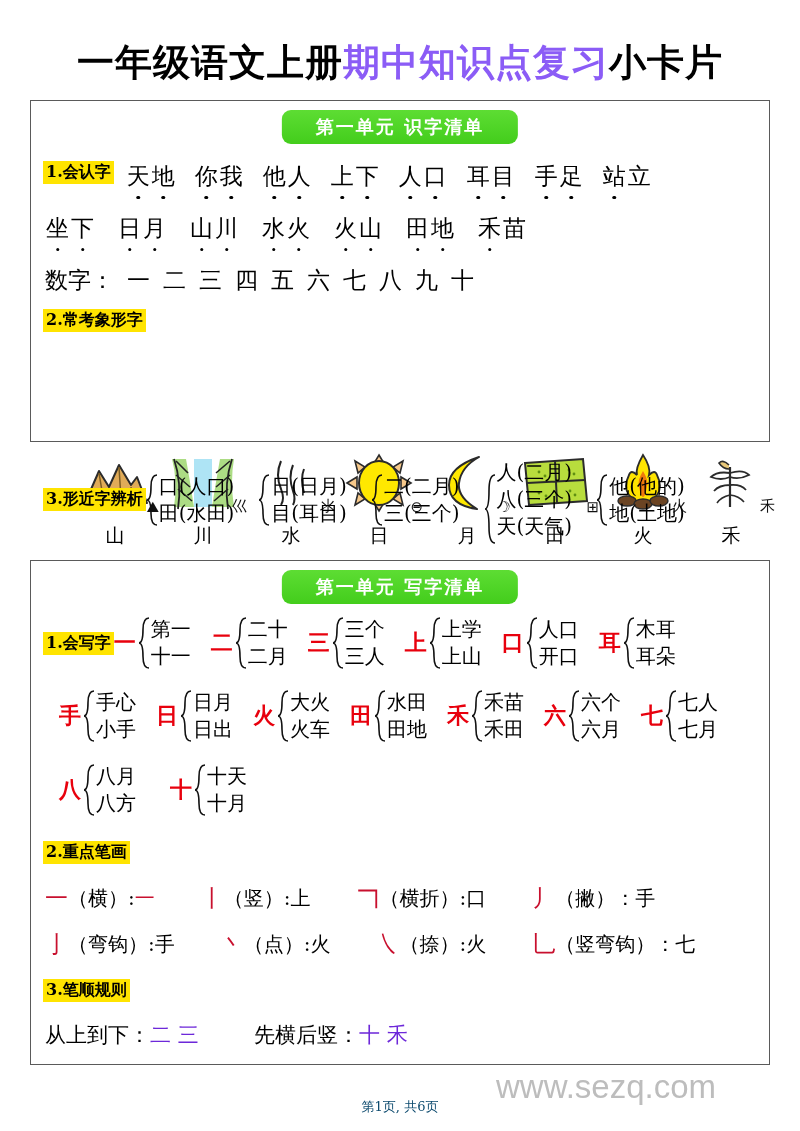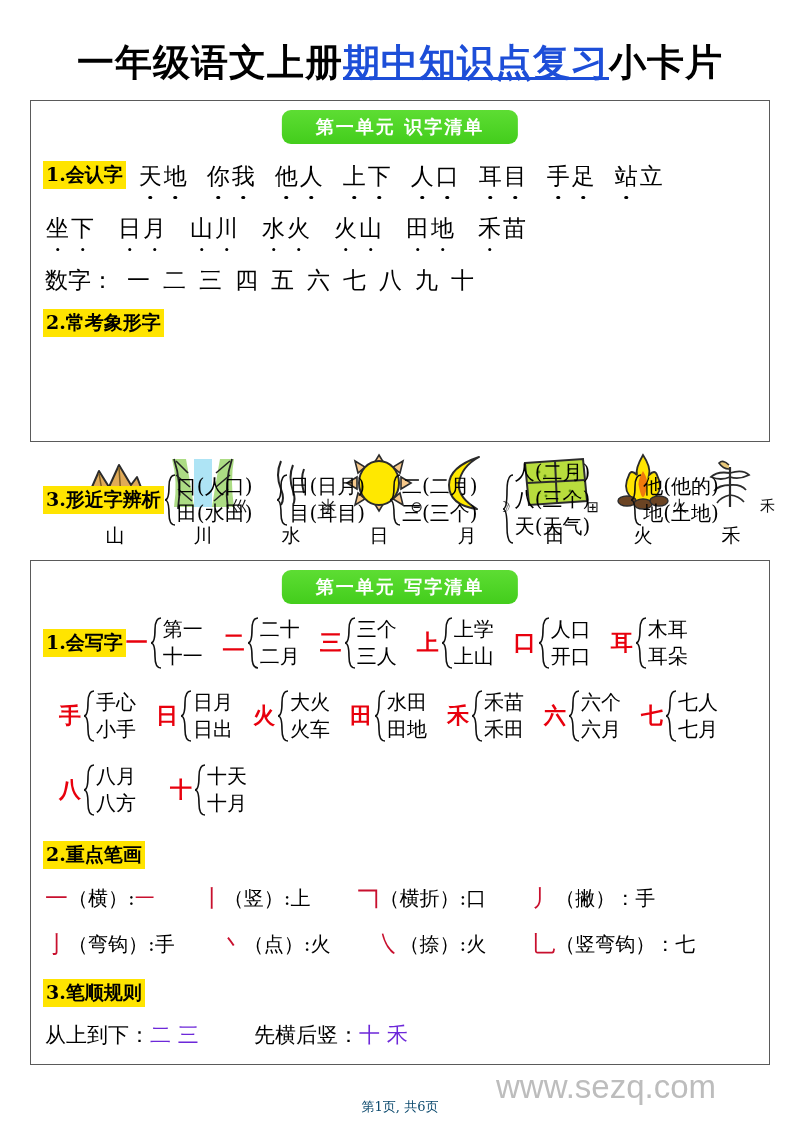--- a/index.html
+++ b/index.html
@@ -15,21 +15,21 @@
   .title{
     position:absolute;top:38px;left:0;width:800px;
     text-align:center;
     font-family:"DejaVu Serif","Liberation Serif",serif;
     font-weight:bold;
     font-size:37px;
     letter-spacing:1px;
     white-space:nowrap;
   }
   .t-black{color:#000;}
-  .t-red{color:#1d4ed8;text-decoration:underline;}
+  .t-red{color:#8b5cf6;}
 
   
   .card{
     position:absolute;left:30px;width:740px;
     border:1.5px solid #5a5a5a;
     background:#fff;
     box-sizing:border-box;
   }
   #card1{top:100px;height:342px;}
   #card2{top:560px;height:505px;}
@@ -45,21 +45,21 @@
     font-size:18px;
     padding:5px 34px;
     letter-spacing:2px;
     white-space:nowrap;
   }
 
   .hl{
     background:#ffe400;
     color:#000;font-weight:bold;
     font-family:"DejaVu Serif","Liberation Serif",serif;
-    font-size:19px;
+    font-size:16px;
     padding:1px 3px;
     white-space:nowrap;
     display:inline-block;
   }
 
   .row{position:absolute;white-space:nowrap;}
 
   
   .wordgrp{display:inline-block;margin-right:20px;vertical-align:top;}
   .ch{
@@ -251,21 +251,21 @@
         </div>
       </div>
 
     <div class="row" style="top:358px;left:12px;white-space:nowrap;">
       <span class="hl" style="vertical-align:middle;">3.形近字辨析</span><span id="c1s3"><span class="bgroup" style="margin-right: 24px;"><span class="brace"><svg width="13" height="54" viewBox="0 0 13 54">
                 <path d="M11 2 Q5 2 5 13.5 Q5 27 1 27 Q5 27 5 40.5 Q5 52 11 52" fill="none" stroke="#111" stroke-width="1.6"></path>
               </svg></span><span class="bvals"><div>口(人口)</div><div>田(水田)</div></span></span><span class="bgroup" style="margin-right: 24px;"><span class="brace"><svg width="13" height="54" viewBox="0 0 13 54">
                 <path d="M11 2 Q5 2 5 13.5 Q5 27 1 27 Q5 27 5 40.5 Q5 52 11 52" fill="none" stroke="#111" stroke-width="1.6"></path>
               </svg></span><span class="bvals"><div>日(日月)</div><div>目(耳目)</div></span></span><span class="bgroup" style="margin-right: 24px;"><span class="brace"><svg width="13" height="54" viewBox="0 0 13 54">
                 <path d="M11 2 Q5 2 5 13.5 Q5 27 1 27 Q5 27 5 40.5 Q5 52 11 52" fill="none" stroke="#111" stroke-width="1.6"></path>
-              </svg></span><span class="bvals"><div>二(二月)</div><div>三(三个)</div></span></span><span class="bgroup" style="margin-right: 40px;"><span class="brace"><svg width="13" height="72" viewBox="0 0 13 72">
+              </svg></span><span class="bvals"><div>二(二月)</div><div>三(三个)</div></span></span><span class="bgroup" style="margin-right: 24px;"><span class="brace"><svg width="13" height="72" viewBox="0 0 13 72">
                 <path d="M11 2 Q5 2 5 18 Q5 36 1 36 Q5 36 5 54 Q5 70 11 70" fill="none" stroke="#111" stroke-width="1.6"></path>
               </svg></span><span class="bvals"><div>人(二月)</div><div>八(三个)</div><div>天(天气)</div></span></span><span class="bgroup" style="margin-right: 24px;"><span class="brace"><svg width="13" height="54" viewBox="0 0 13 54">
                 <path d="M11 2 Q5 2 5 13.5 Q5 27 1 27 Q5 27 5 40.5 Q5 52 11 52" fill="none" stroke="#111" stroke-width="1.6"></path>
               </svg></span><span class="bvals"><div>他(他的)</div><div>地(土地)</div></span></span></span>
     </div>
   </div>
 
   <div class="card" id="card2">
     <div class="banner">第一单元  写字清单</div>
 

